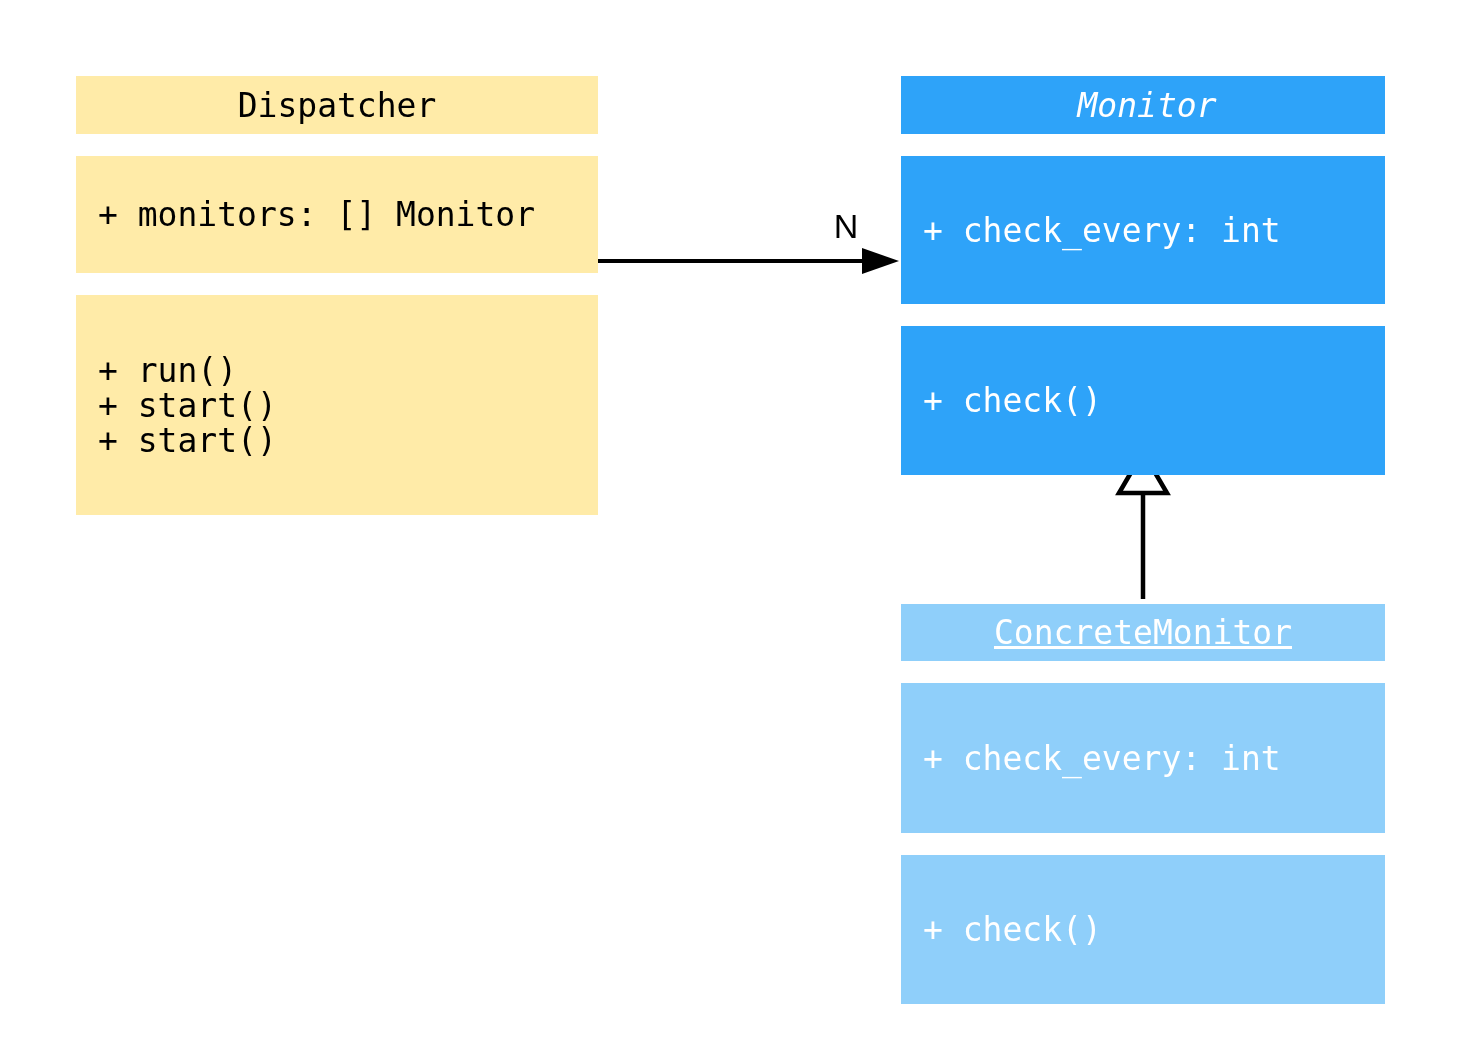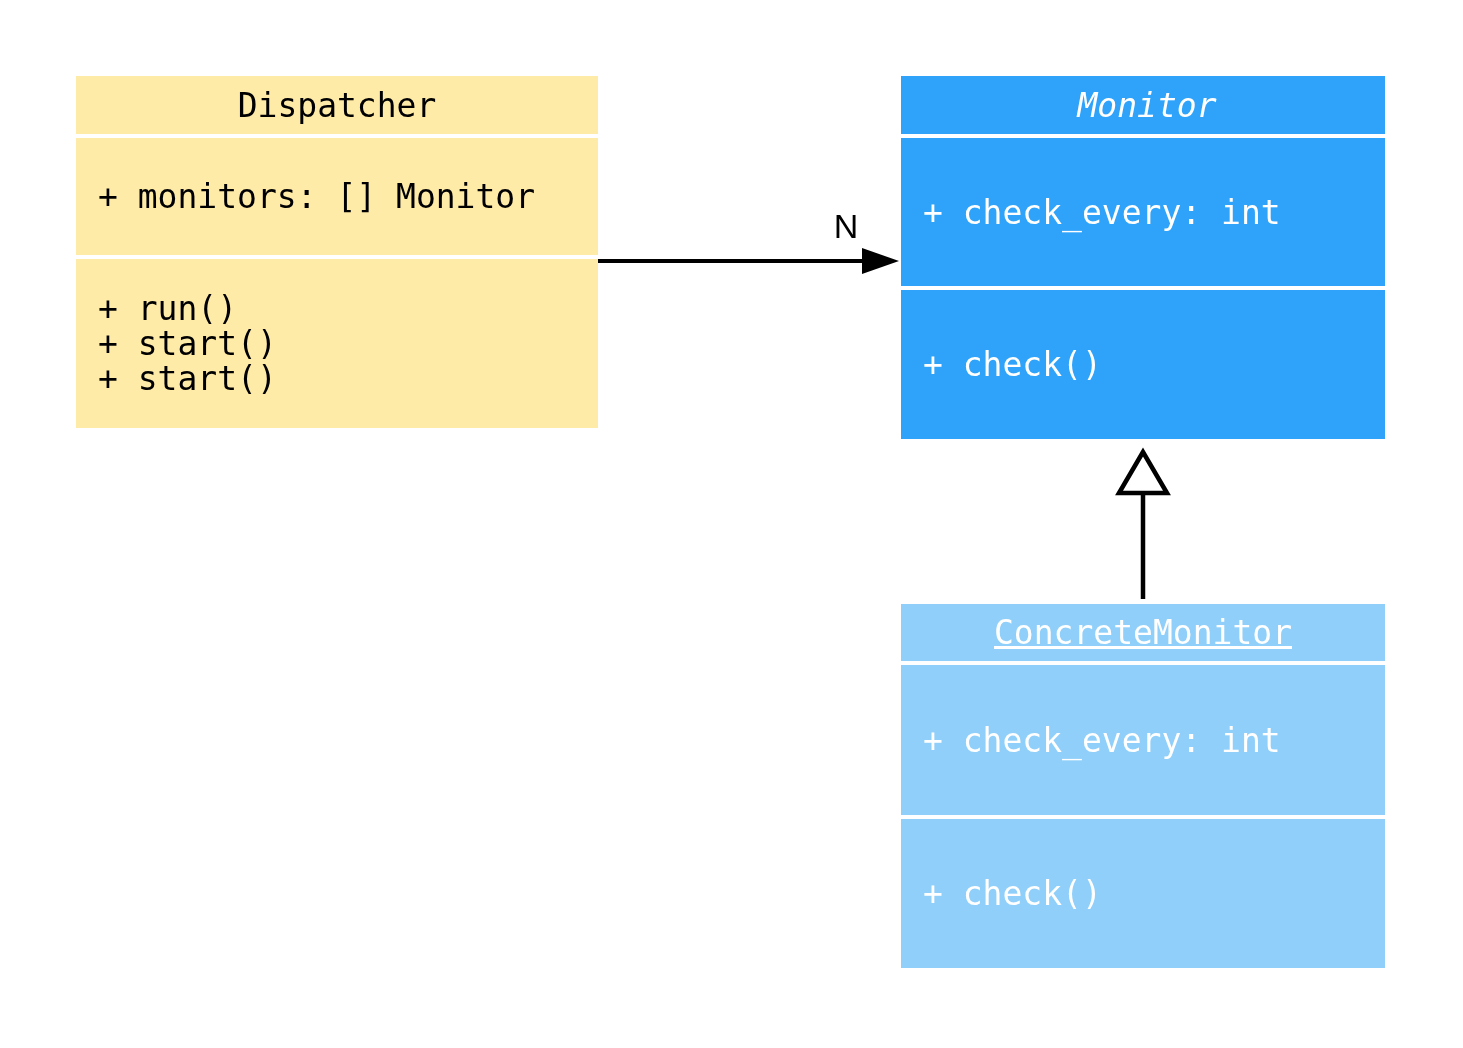--- a/index.html
+++ b/index.html
@@ -27,21 +27,21 @@
     flex-direction: column;
     font-size: 33px;
   }
   .sec {
     box-sizing: border-box;
     display: flex;
     flex-direction: column;
     justify-content: center;
   }
   .sec + .sec {
-    margin-top: 4px;
+    margin-top: 22px;
   }
   .sec.title {
     align-items: center;
     text-align: center;
   }
   .sec.body {
     align-items: flex-start;
     padding-left: 22px;
   }
   .title-italic {
@@ -82,21 +82,21 @@
     </g>
   </svg>
 
   <div class="relation-label">N</div>
 
   <div class="uml-class" style="left: 76px; top: 76px; width: 522px; color: rgb(0, 0, 0);">
     <div class="sec title" style="height: 58px; background-color: rgb(255, 235, 168);">Dispatcher</div>
     <div class="sec body" style="height: 117px; background-color: rgb(255, 235, 168);">
       <div class="member-line">+ monitors: [] Monitor</div>
     </div>
-    <div class="sec body" style="height: 169px; background-color: rgb(255, 235, 168); text-align: center;">
+    <div class="sec body" style="height: 220px; background-color: rgb(255, 235, 168); text-align: center;">
       <div class="member-line">+ run()</div>
       <div class="member-line">+ start()</div>
       <div class="member-line">+ start()</div>
     </div>
   </div>
 
   <div class="uml-class" style="left: 901px; top: 76px; width: 484px; color: rgb(255, 255, 255);">
     <div class="sec title title-italic" style="height: 58px; background-color: rgb(46, 163, 249); padding-left: 8px;">Monitor</div>
     <div class="sec body" style="height: 148px; background-color: rgb(46, 163, 249);">
       <div class="member-line">+ check_every: int</div>

